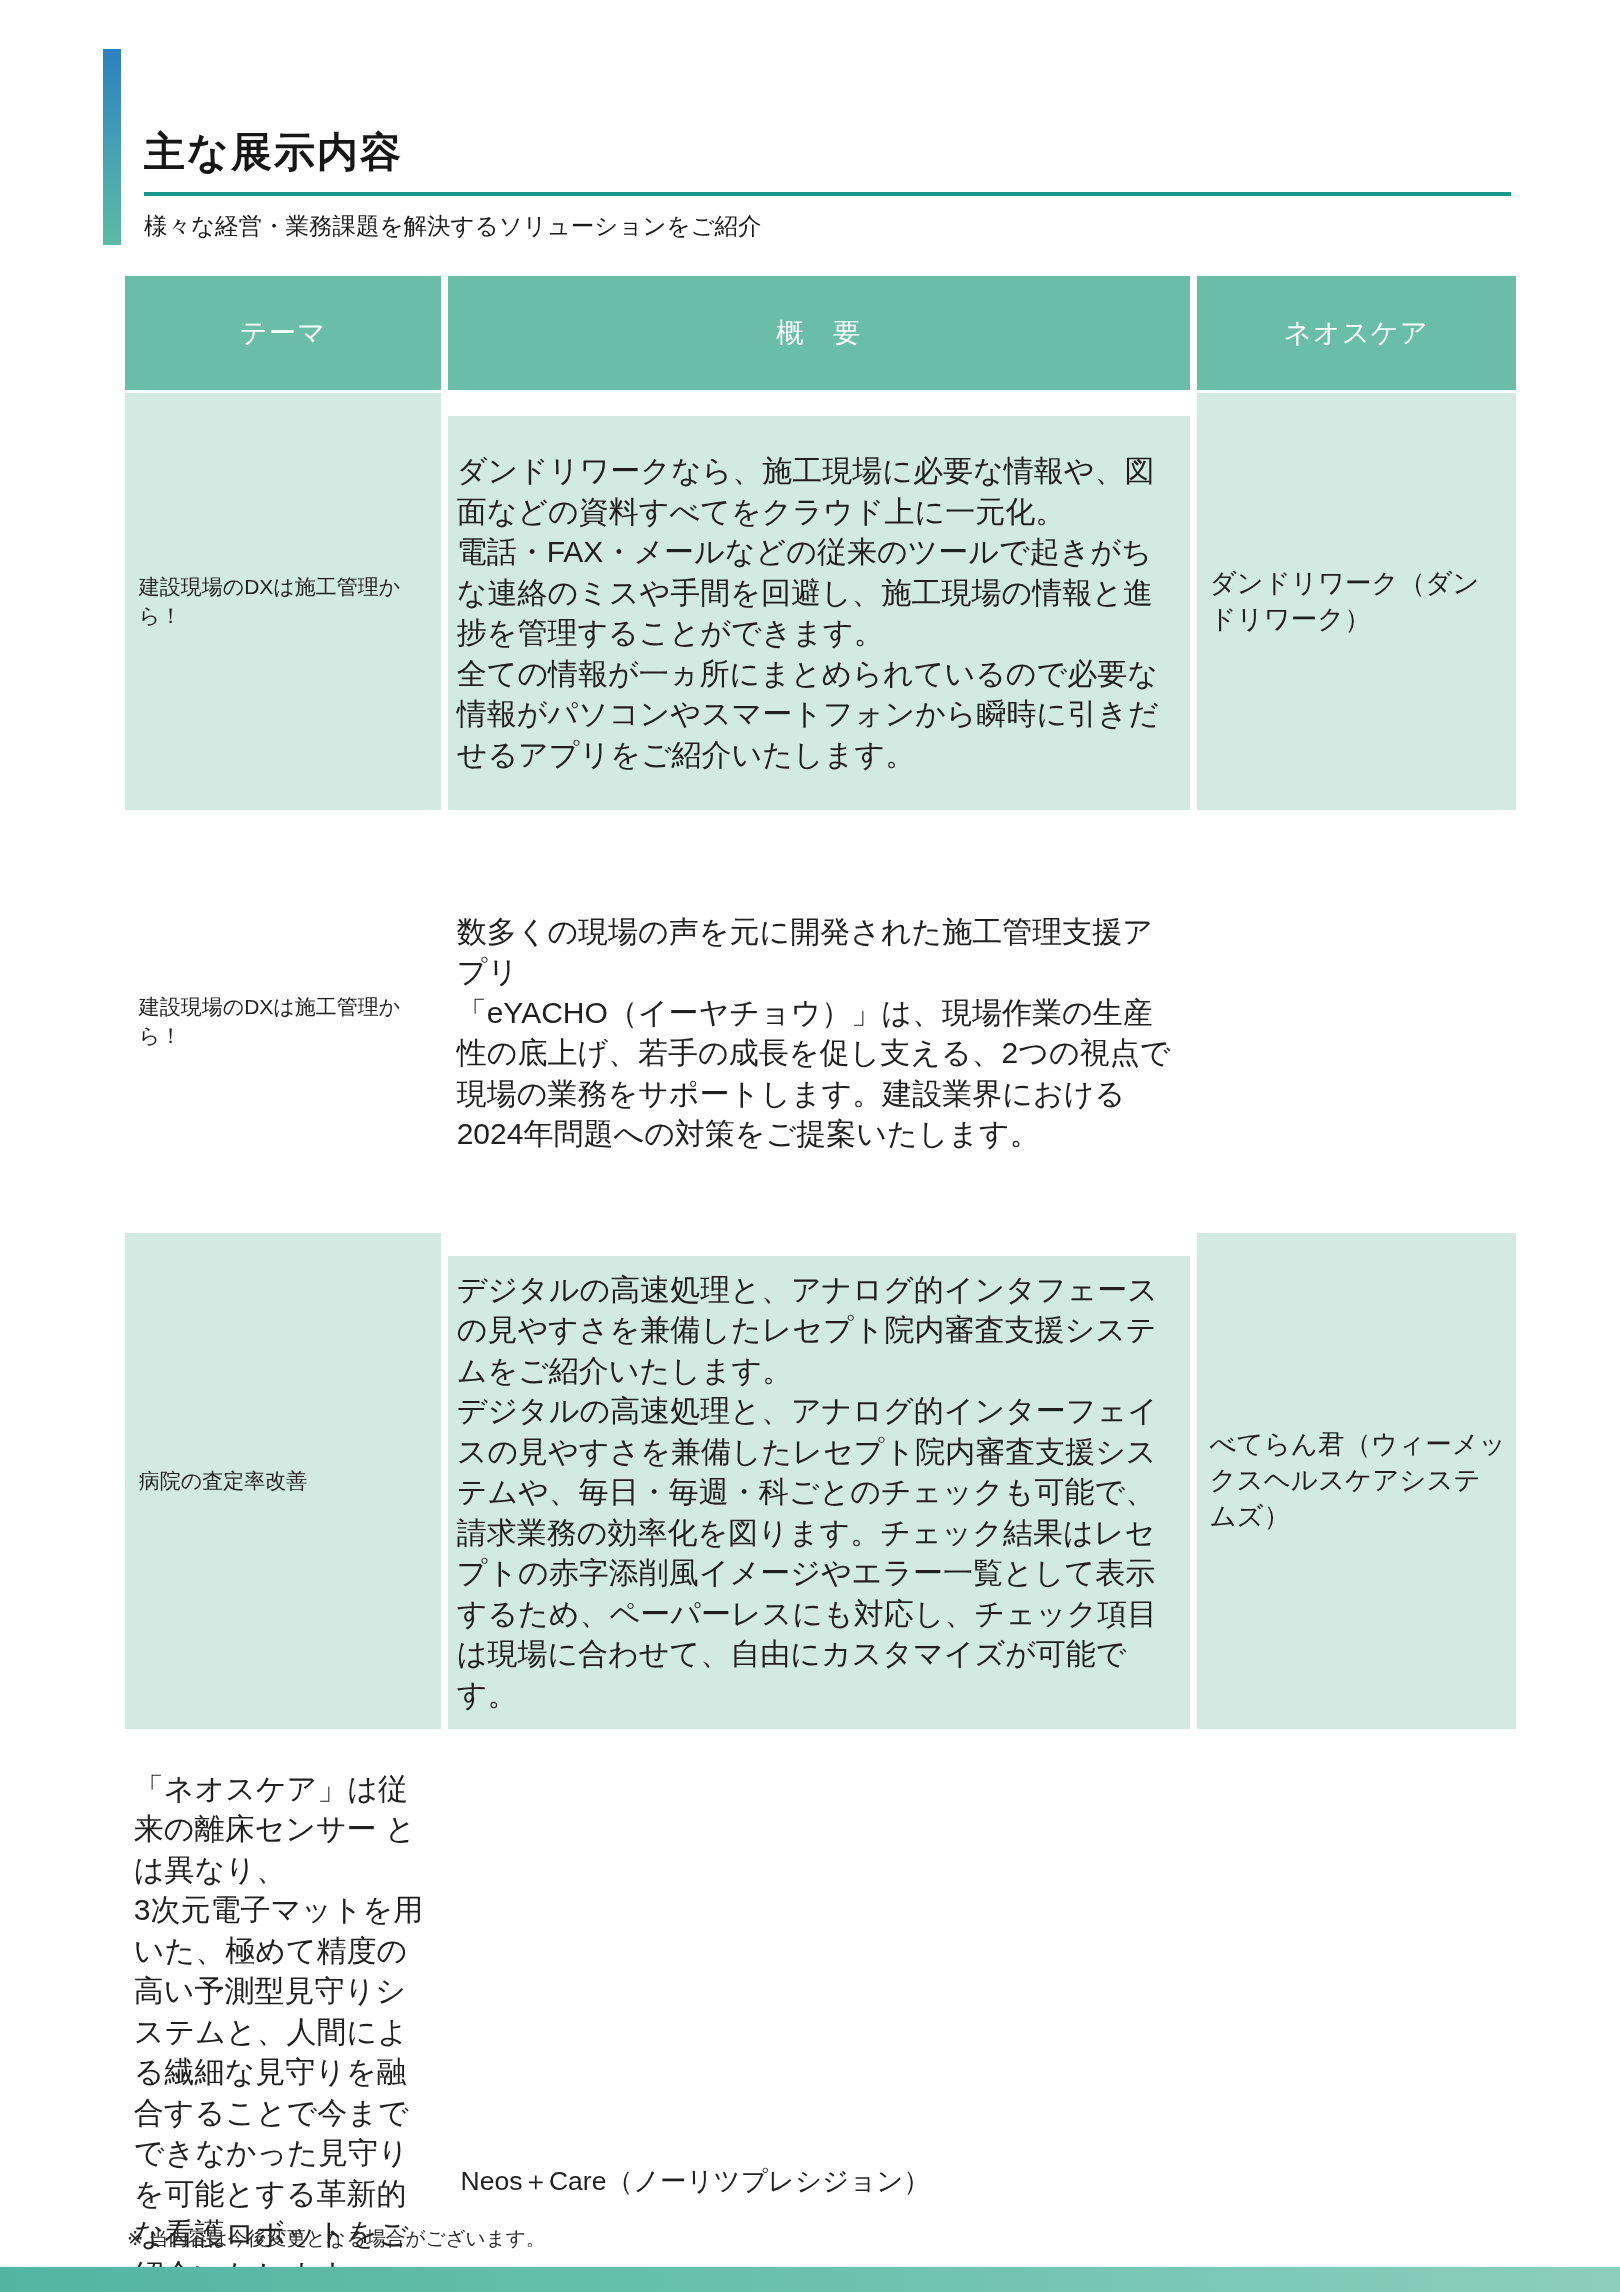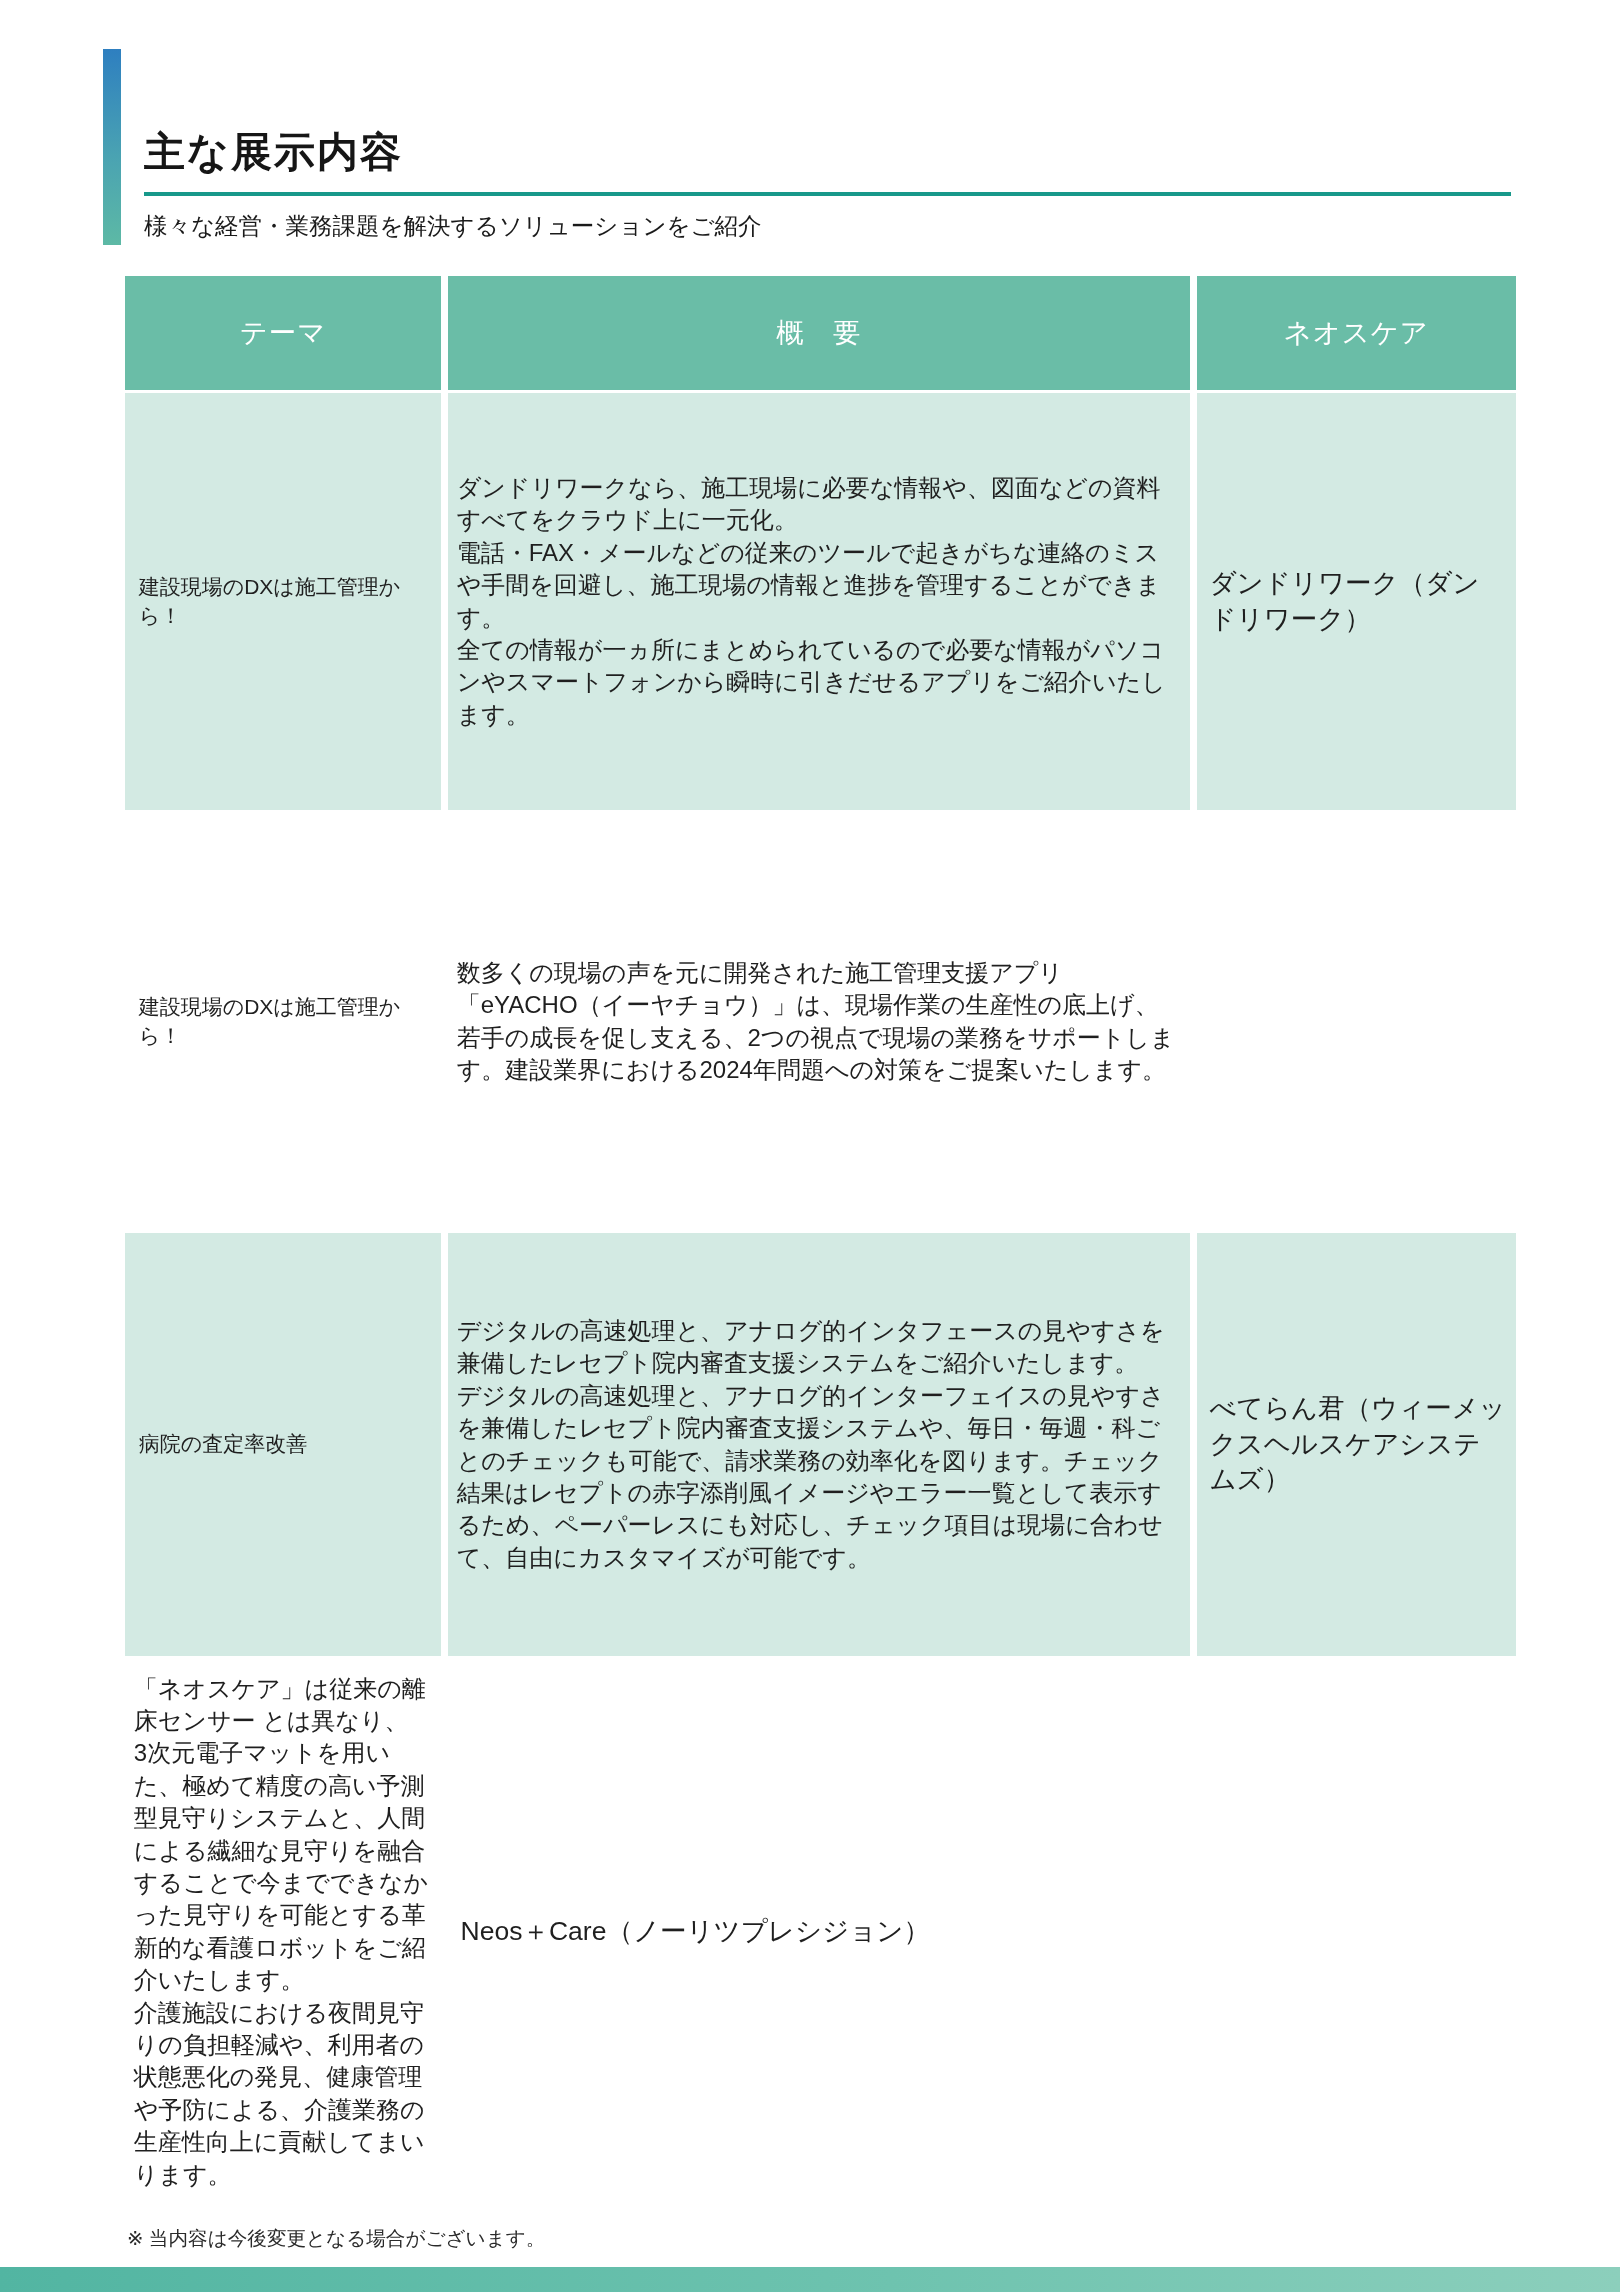--- a/index.html
+++ b/index.html
@@ -70,22 +70,23 @@
   }
   .cell.shaded { background: #d3eae3; }
   .cell.plain  { background: transparent; }
   .cell.theme {
     padding: 11.8px 13.7px;
     font-size: 21px;
     line-height: 1.35;
   }
   .cell.overview {
     padding: 13.7px 11.8px 13.7px 8.8px;
-    font-size: 24px;
+    font-size: 30px;
     line-height: 1.35;
+    margin-top: 23px;
   }
   .cell.overview span { white-space: pre-line; }
   .cell.product {
     padding: 11.8px 9.8px 11.8px 12.7px;
     font-size: 26.5px;
     line-height: 1.35;
   }
   .footnote {
     position: absolute;
     left: 127px; top: 2225px;

